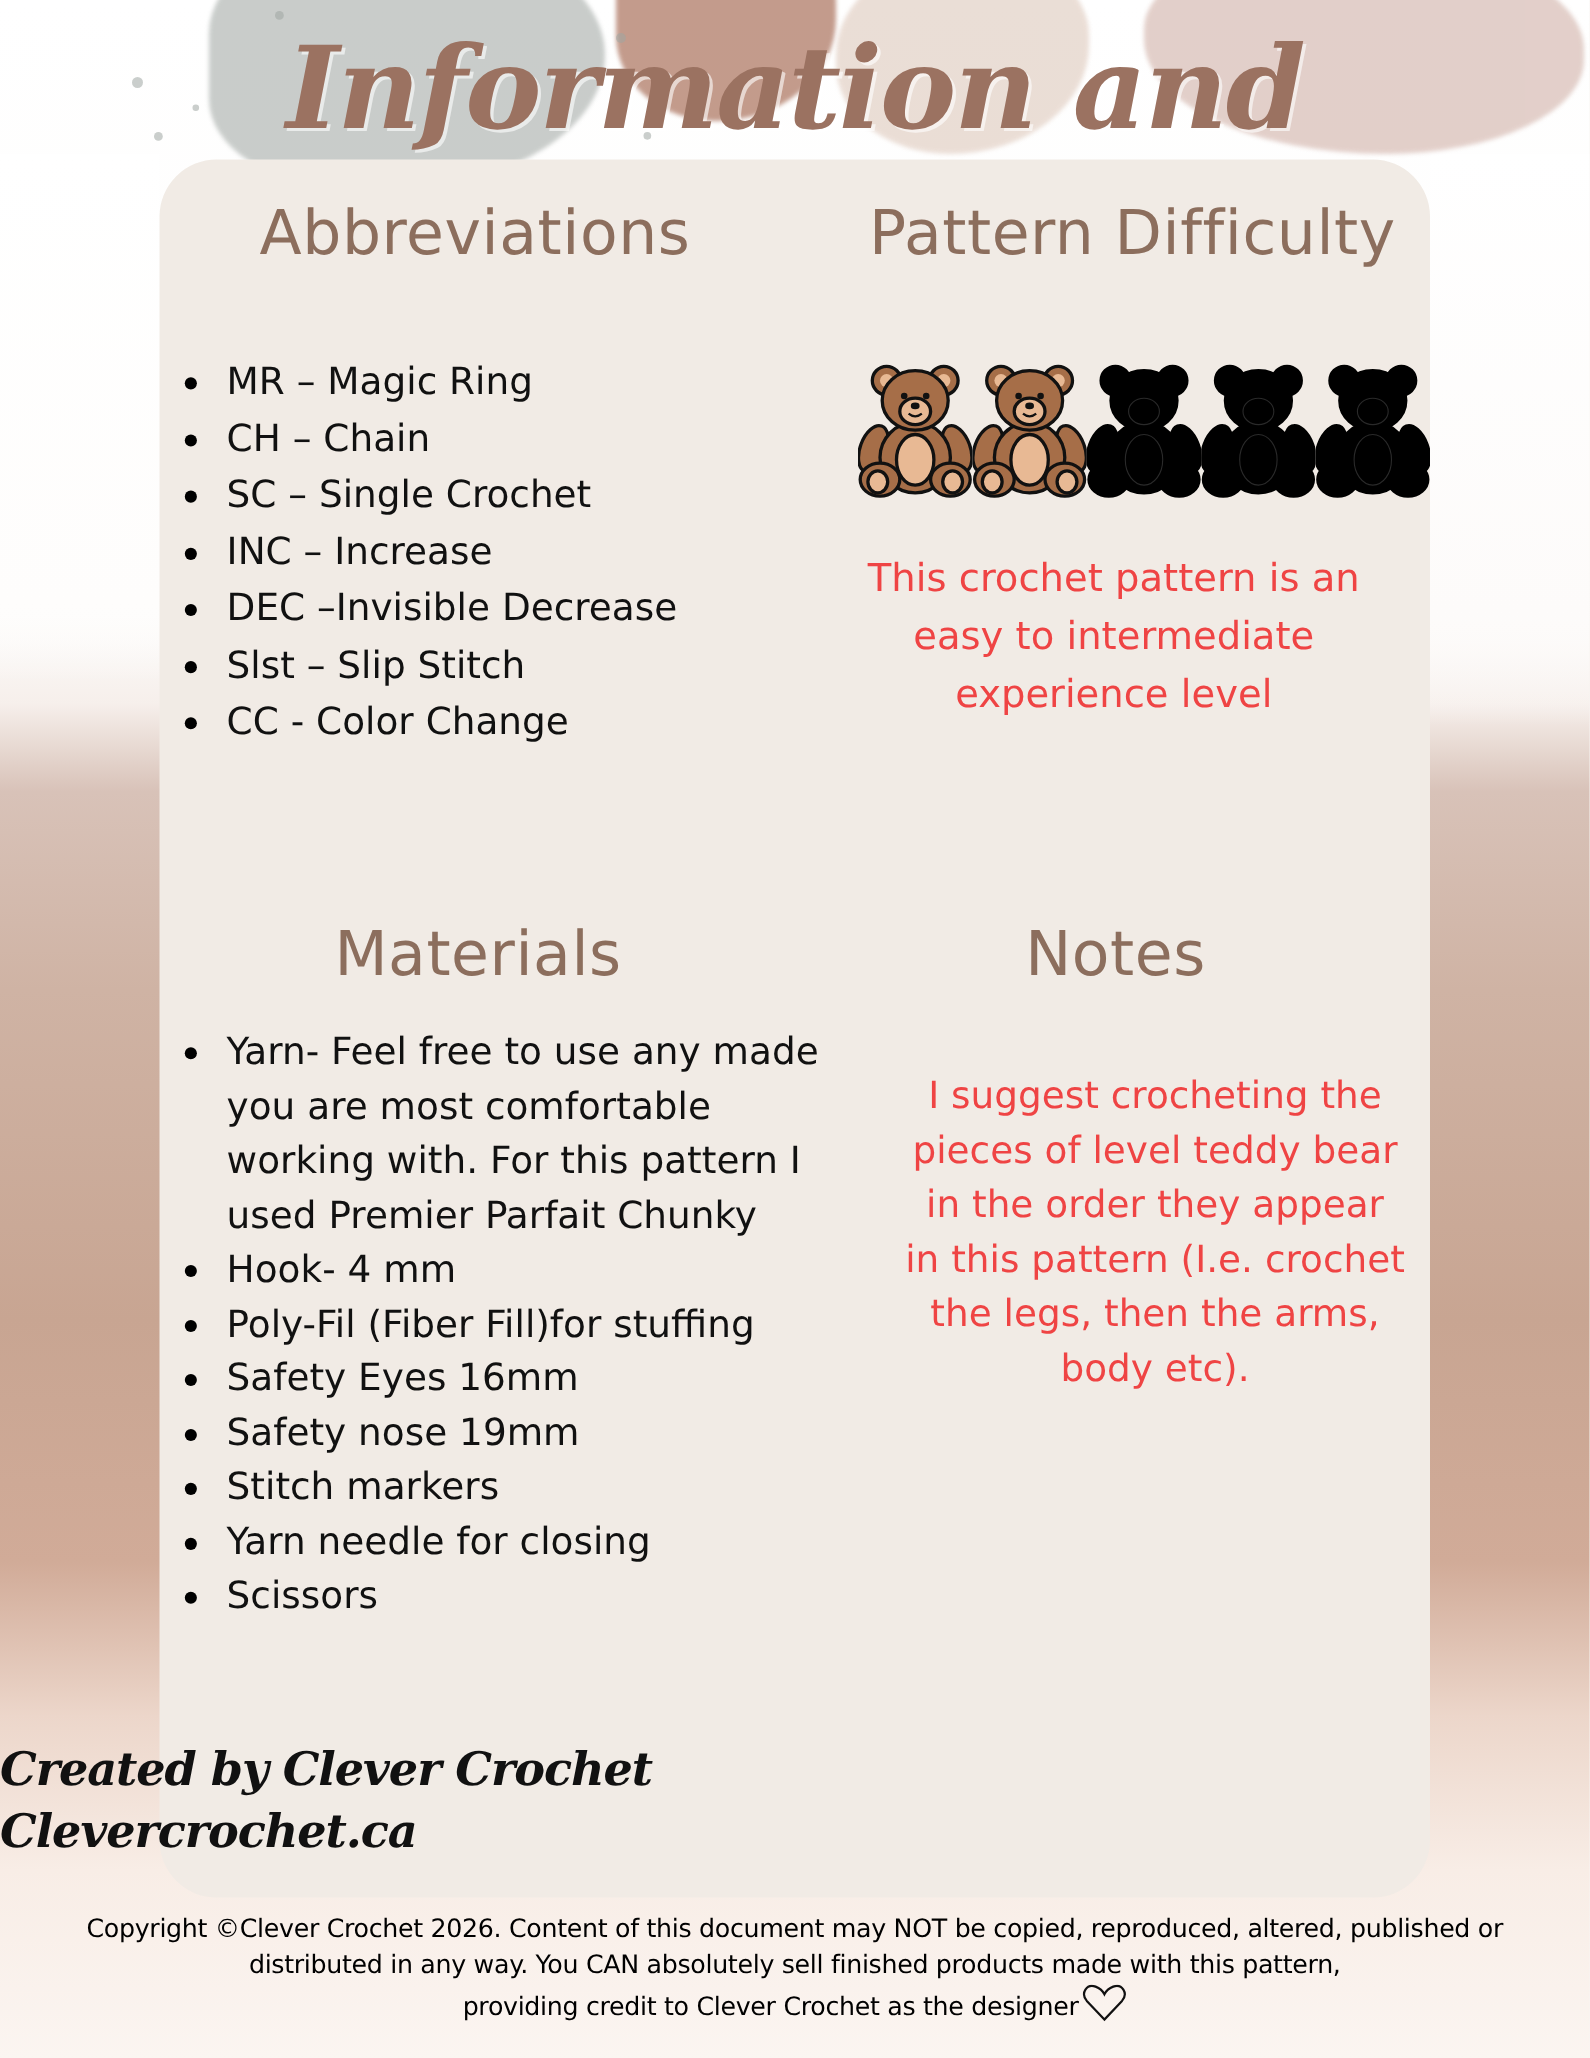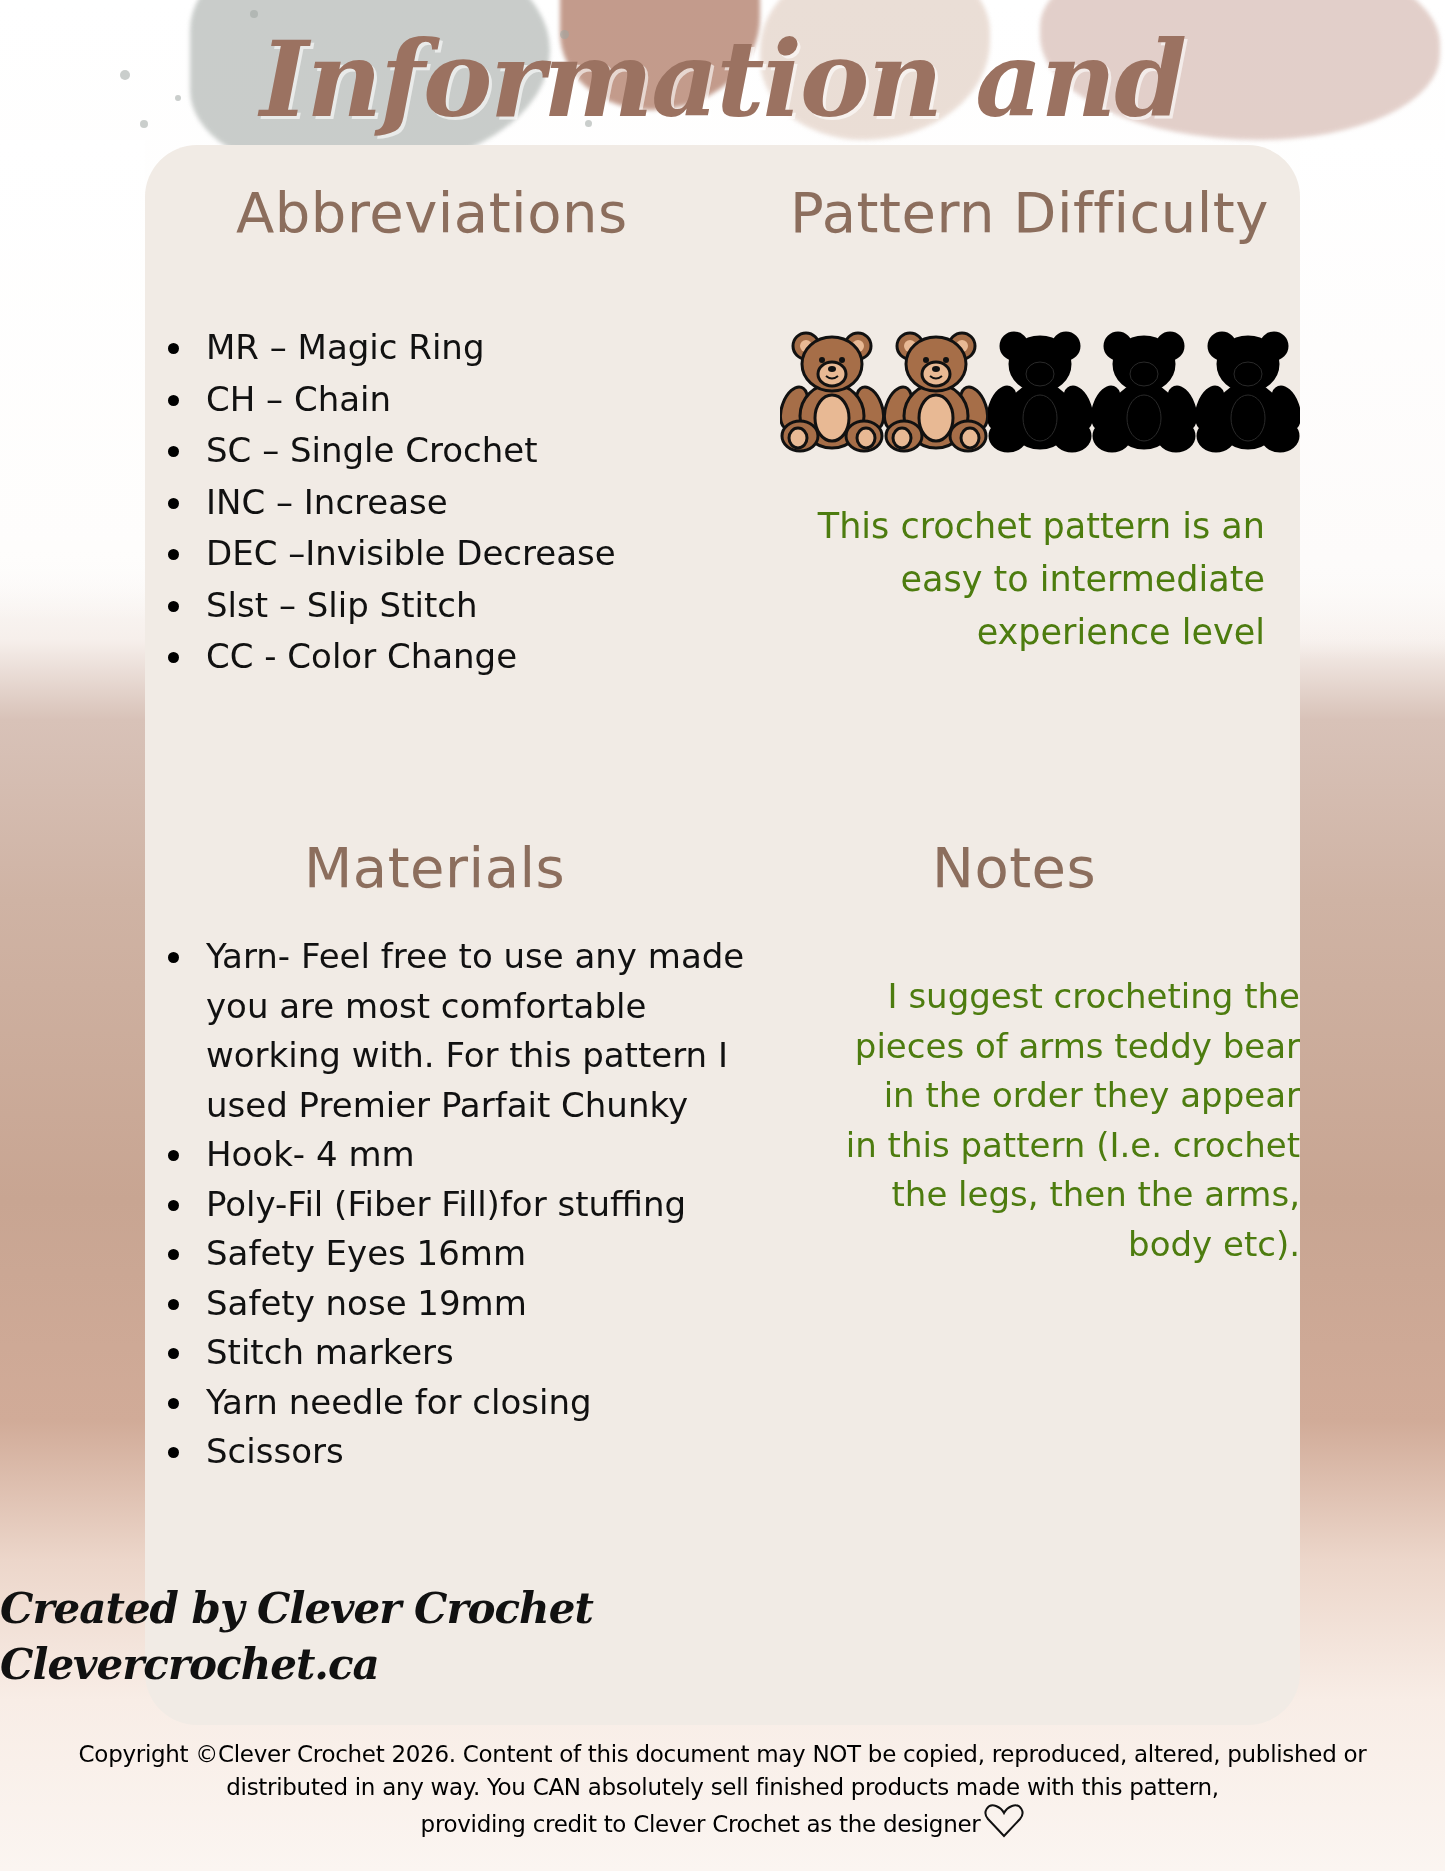--- a/index.html
+++ b/index.html
@@ -56,21 +56,21 @@
     ul.bullets li::before {
       content: ""; position: absolute; left: 0; width: 11px; height: 11px;
       background: #000; border-radius: 50%;
     }
     .abbr li { line-height: 51.5px; white-space: nowrap; }
     .abbr li::before { top: 21px; }
     .mats li { line-height: 49.5px; }
     .mats li::before { top: 20px; }
 
     .centered-text {
-      position: absolute; text-align: right; color: #4d7c0f;
+      position: absolute; text-align: center; color: #ef4444;
       font-family: "DejaVu Sans", sans-serif; font-size: 35px;
     }
 
     .bears { position: absolute; left: 780px; top: 326px; display: flex; gap: 0; }
     .bear { width: 104px; height: 128px; }
 
     .signature {
       position: absolute; left: 0; width: 1445px; text-align: left;
       font-family: "DejaVu Serif", serif; font-style: italic; font-weight: bold;
       font-size: 42px; color: #111; letter-spacing: -1px;
@@ -223,21 +223,21 @@
   <li>Safety Eyes 16mm</li>
   <li>Safety nose 19mm</li>
   <li>Stitch markers</li>
   <li>Yarn needle for closing</li>
   <li>Scissors</li>
 </ul>
 
 <h2 class="section-heading" style="left:932px;top:835px;">Notes</h2>
 <div class="centered-text" style="left:800px;top:972px;width:500px;line-height:49.5px;font-size:34px;">
   <div>I suggest crocheting the</div>
-  <div>pieces of arms teddy bear</div>
+  <div>pieces of level teddy bear</div>
   <div>in the order they appear</div>
   <div>in this pattern (I.e. crochet</div>
   <div>the legs, then the arms,</div>
   <div>body etc).</div>
 </div>
 
 <div class="signature" style="top:1584px;">Created by Clever Crochet</div>
 <div class="signature" style="top:1640px;">Clevercrochet.ca</div>
 
 <div class="copyright">

